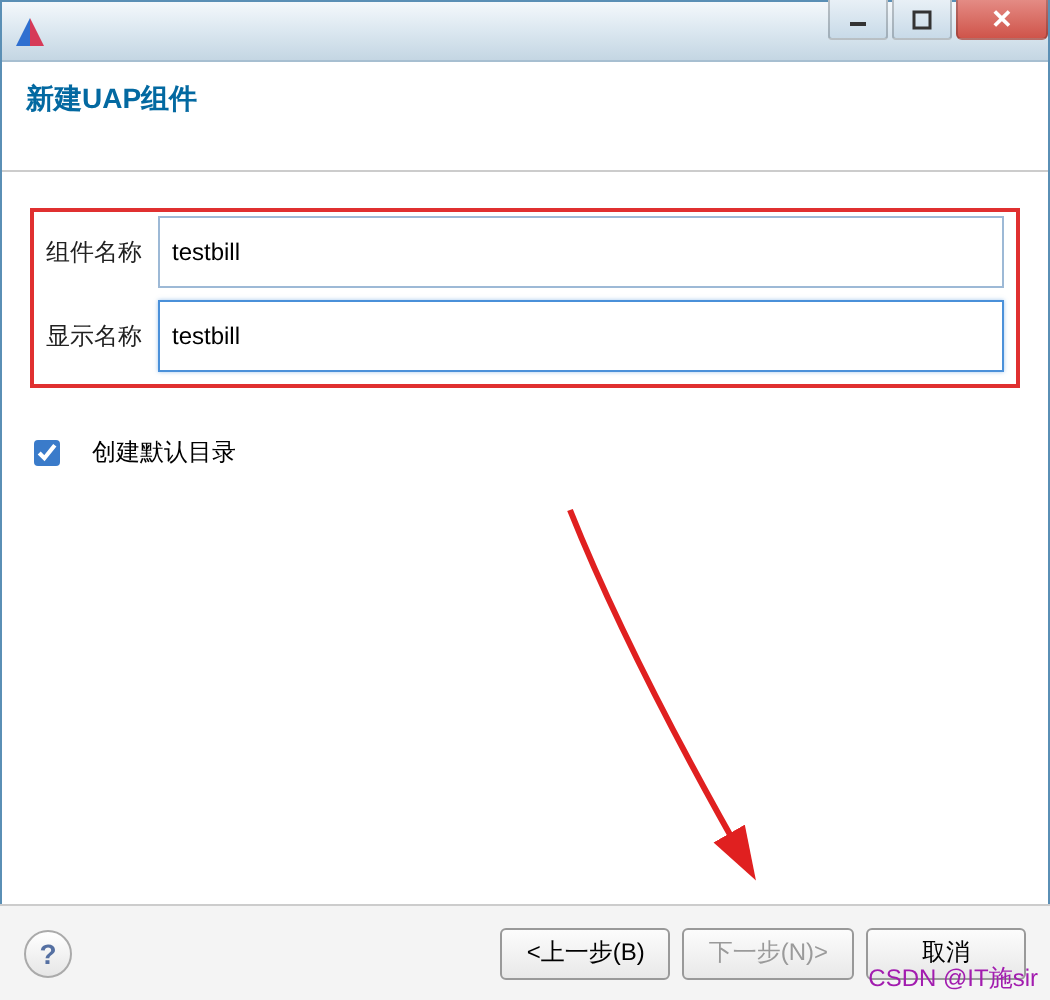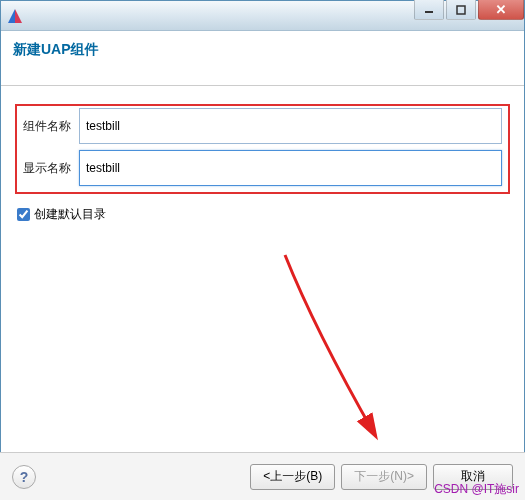--- a/index.html
+++ b/index.html
@@ -102,24 +102,24 @@
       padding: 2px 6px;
       font-size: 12px;
       font-family: inherit;
       outline: none;
     }
     .field-input.focus {
       border: 1px solid #4a90d9;
       box-shadow: 0 0 2px rgba(74,144,217,0.5);
     }
     .checkbox-row {
-      margin-top: 12px;
-      display: flex;
-      align-items: center;
-      gap: 4px;
+      margin-top: 24px;
+      display: flex;
+      align-items: center;
+      gap: 16px;
       padding-left: 2px;
     }
     .checkbox-row input { accent-color: #3a7bca; }
     .footer {
       position: absolute;
       bottom: 0; left: 0; right: 0;
       height: 48px;
       border-top: 1px solid #ccc;
       background: #f4f4f4;
       display: flex;

